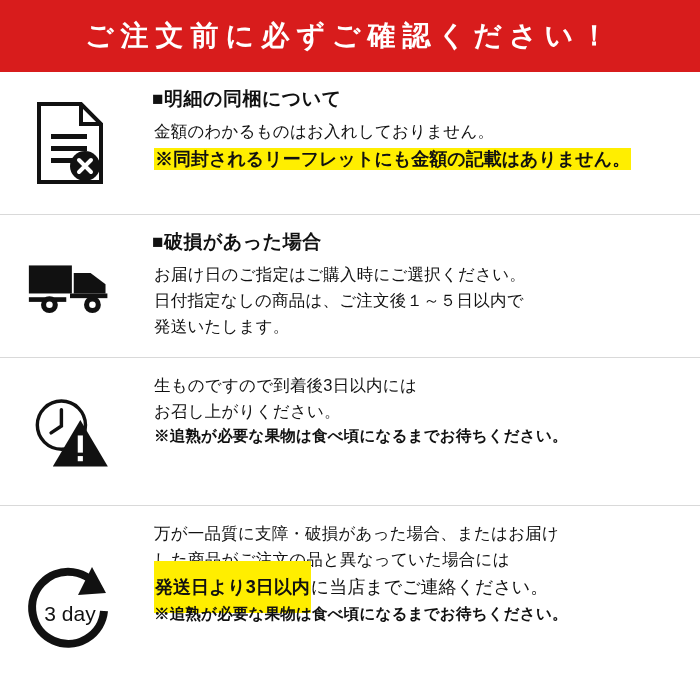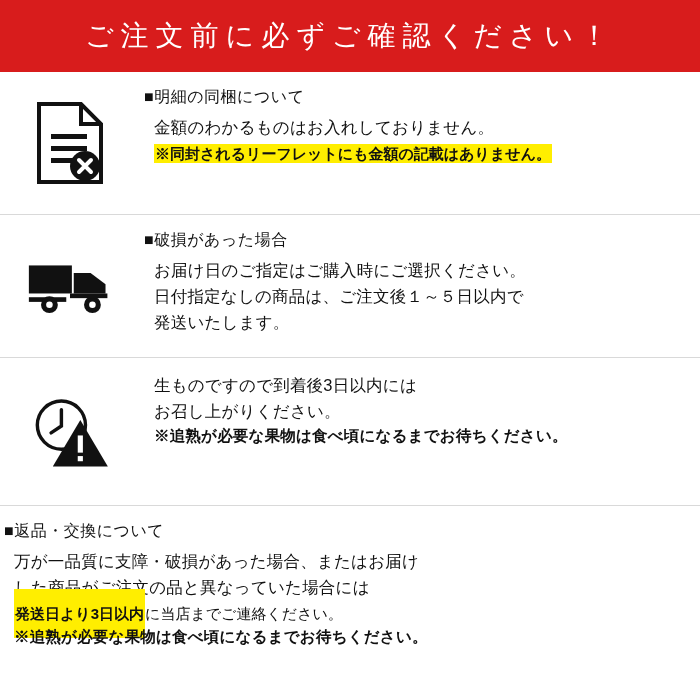--- a/index.html
+++ b/index.html
@@ -26,21 +26,21 @@
     background: #d81c1c;
     height: 72px;
     display: flex;
     align-items: center;
     justify-content: center;
   }
   .banner-text {
     color: #ffffff;
     font-size: 28px;
     letter-spacing: 7px;
-    font-weight: normal;
+    font-weight: bold;
     white-space: nowrap;
   }
 
   
   .section {
     display: flex;
     align-items: flex-start;
     border-bottom: 1px solid #d9d9d9;
     box-sizing: border-box;
     padding: 0;
@@ -61,24 +61,24 @@
     align-items: center;
     justify-content: center;
   }
   .text-cell {
     flex: 1;
     padding-top: 14px;
     padding-right: 14px;
   }
 
   .sec-title {
-    font-size: 16px;
-    font-weight: normal;
+    font-size: 19px;
+    font-weight: bold;
     line-height: 1.35;
-    margin: 0 0 6px 4px;
+    margin: 0 0 6px 12px;
     letter-spacing: 0.5px;
   }
   .sec-line {
     font-size: 16.5px;
     line-height: 1.58;
     margin: 0;
     padding-left: 14px;
     letter-spacing: 0.2px;
     white-space: nowrap;
   }
@@ -92,21 +92,21 @@
     padding: 1px 1px;
   }
   .hl-inline {
     background: #ffee00;
     font-weight: bold;
     padding: 16px 1px;
   }
   .line-hl {
     padding-left: 14px;
     margin: 2px 0 0 0;
-    font-size: 15px;
+    font-size: 18px;
     line-height: 1.55;
     white-space: nowrap;
   }
 
   
   .icon-wrap {
     position: relative;
     width: 86px;
     height: 86px;
     display: flex;
@@ -180,22 +180,30 @@
       </div>
     </div>
     <div class="text-cell">
       <p class="sec-line">生ものですので到着後3日以内には</p>
       <p class="sec-line">お召し上がりください。</p>
       <p class="sec-line small">※追熟が必要な果物は食べ頃になるまでお待ちください。</p>
     </div>
   </div>
 
   <div class="section sec-4">
-    <div class="text-cell">
-      <p class="sec-title">■返品・交換について</p>
+    <div class="icon-cell">
+      <div class="icon-wrap" style="width:112px;height:92px;">
+        <svg width="112" height="92" viewBox="0 0 112 92" aria-hidden="true">
+          <path d="M86 34 A36 36 0 1 0 90 54" fill="none" stroke="#111111" stroke-width="8" stroke-linecap="butt"></path>
+          <path d="M78 10 L92 36 L64 38 Z" fill="#111111"></path>
+          <text x="56" y="58" font-family="Liberation Sans, sans-serif" font-size="21" fill="#111111" text-anchor="middle" dominant-baseline="middle">3 day</text>
+        </svg>
+      </div>
+    </div>
+    <div class="text-cell">
       <p class="sec-line">万が一品質に支障・破損があった場合、またはお届け</p>
       <p class="sec-line">した商品がご注文の品と異なっていた場合には</p>
       <p class="line-hl"><span class="hl-inline">発送日より3日以内</span><span>に当店までご連絡ください。</span></p>
       <p class="sec-line small">※追熟が必要な果物は食べ頃になるまでお待ちください。</p>
     </div>
   </div>
 
 </div>
 
 </body></html>

